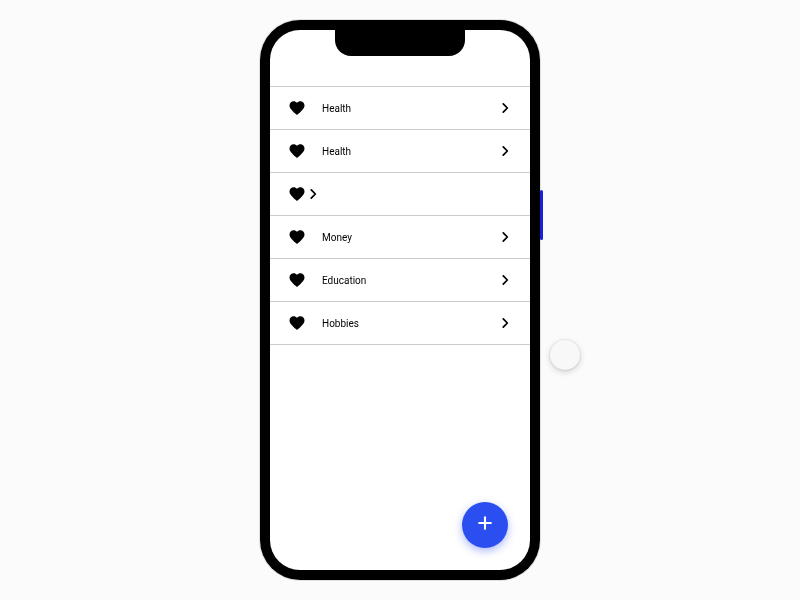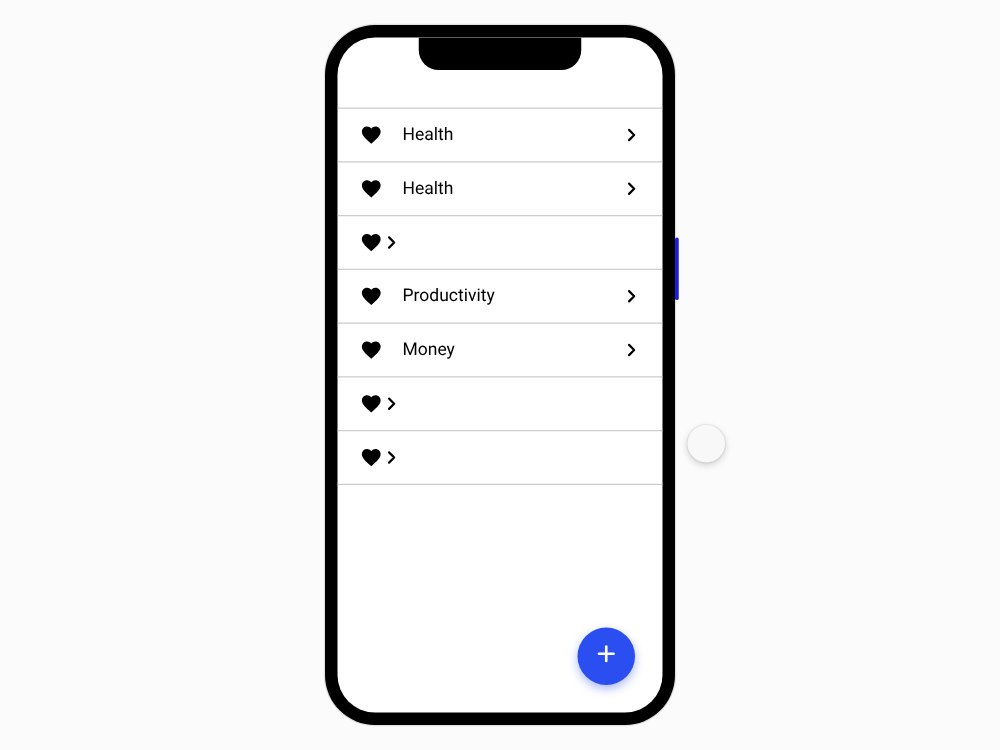--- a/index.html
+++ b/index.html
@@ -76,21 +76,21 @@
       flex-shrink: 0;
     }
     .heart-icon svg {
       width: 100%;
       height: 100%;
       display: block;
     }
     .item-label {
       margin-left: 16px;
       flex: 1;
-      font-size: 14px;
+      font-size: 10px;
       color: #000;
       font-weight: 400;
     }
     .chevron-icon {
       width: 14px;
       height: 14px;
       flex-shrink: 0;
     }
     .chevron-icon svg {
       width: 100%;
@@ -170,33 +170,20 @@
                 <path d="M12 21.35l-1.45-1.32C5.4 15.36 2 12.28 2 8.5 2 5.42 4.42 3 7.5 3c1.74 0 3.41.81 4.5 2.09C13.09 3.81 14.76 3 16.5 3 19.58 3 22 5.42 22 8.5c0 3.78-3.4 6.86-8.55 11.54L12 21.35z"></path>
               </svg>
           </span>
           <span class="chevron-icon">
             <svg viewBox="0 0 24 24" fill="none" stroke="#000" stroke-width="3" stroke-linecap="round" stroke-linejoin="round">
                 <polyline points="9 5 16 12 9 19"></polyline>
               </svg>
           </span>
         </div>
 
-        <div class="list-item">
-          <span class="heart-icon">
-            <svg viewBox="0 0 24 24" fill="#000">
-                <path d="M12 21.35l-1.45-1.32C5.4 15.36 2 12.28 2 8.5 2 5.42 4.42 3 7.5 3c1.74 0 3.41.81 4.5 2.09C13.09 3.81 14.76 3 16.5 3 19.58 3 22 5.42 22 8.5c0 3.78-3.4 6.86-8.55 11.54L12 21.35z"></path>
-              </svg>
-          </span>
-          <span class="item-label">Productivity</span>
-          <span class="chevron-icon">
-            <svg viewBox="0 0 24 24" fill="none" stroke="#000" stroke-width="3" stroke-linecap="round" stroke-linejoin="round">
-                <polyline points="9 5 16 12 9 19"></polyline>
-              </svg>
-          </span>
-        </div>
 
         <div class="list-item">
           <span class="heart-icon">
             <svg viewBox="0 0 24 24" fill="#000">
                 <path d="M12 21.35l-1.45-1.32C5.4 15.36 2 12.28 2 8.5 2 5.42 4.42 3 7.5 3c1.74 0 3.41.81 4.5 2.09C13.09 3.81 14.76 3 16.5 3 19.58 3 22 5.42 22 8.5c0 3.78-3.4 6.86-8.55 11.54L12 21.35z"></path>
               </svg>
           </span>
           <span class="item-label">Money</span>
           <span class="chevron-icon">
             <svg viewBox="0 0 24 24" fill="none" stroke="#000" stroke-width="3" stroke-linecap="round" stroke-linejoin="round">
@@ -204,33 +191,35 @@
               </svg>
           </span>
         </div>
 
         <div class="list-item">
           <span class="heart-icon">
             <svg viewBox="0 0 24 24" fill="#000">
                 <path d="M12 21.35l-1.45-1.32C5.4 15.36 2 12.28 2 8.5 2 5.42 4.42 3 7.5 3c1.74 0 3.41.81 4.5 2.09C13.09 3.81 14.76 3 16.5 3 19.58 3 22 5.42 22 8.5c0 3.78-3.4 6.86-8.55 11.54L12 21.35z"></path>
               </svg>
           </span>
-          <span class="chevron-icon">
-            <svg viewBox="0 0 24 24" fill="none" stroke="#000" stroke-width="3" stroke-linecap="round" stroke-linejoin="round">
-                <polyline points="9 5 16 12 9 19"></polyline>
-              </svg>
-          </span>
-        </div>
-
-        <div class="list-item">
-          <span class="heart-icon">
-            <svg viewBox="0 0 24 24" fill="#000">
-                <path d="M12 21.35l-1.45-1.32C5.4 15.36 2 12.28 2 8.5 2 5.42 4.42 3 7.5 3c1.74 0 3.41.81 4.5 2.09C13.09 3.81 14.76 3 16.5 3 19.58 3 22 5.42 22 8.5c0 3.78-3.4 6.86-8.55 11.54L12 21.35z"></path>
-              </svg>
-          </span>
+          <span class="item-label">Education</span>
+          <span class="chevron-icon">
+            <svg viewBox="0 0 24 24" fill="none" stroke="#000" stroke-width="3" stroke-linecap="round" stroke-linejoin="round">
+                <polyline points="9 5 16 12 9 19"></polyline>
+              </svg>
+          </span>
+        </div>
+
+        <div class="list-item">
+          <span class="heart-icon">
+            <svg viewBox="0 0 24 24" fill="#000">
+                <path d="M12 21.35l-1.45-1.32C5.4 15.36 2 12.28 2 8.5 2 5.42 4.42 3 7.5 3c1.74 0 3.41.81 4.5 2.09C13.09 3.81 14.76 3 16.5 3 19.58 3 22 5.42 22 8.5c0 3.78-3.4 6.86-8.55 11.54L12 21.35z"></path>
+              </svg>
+          </span>
+          <span class="item-label">Hobbies</span>
           <span class="chevron-icon">
             <svg viewBox="0 0 24 24" fill="none" stroke="#000" stroke-width="3" stroke-linecap="round" stroke-linejoin="round">
                 <polyline points="9 5 16 12 9 19"></polyline>
               </svg>
           </span>
         </div>
 
       </div>
 
       <div class="fab">

